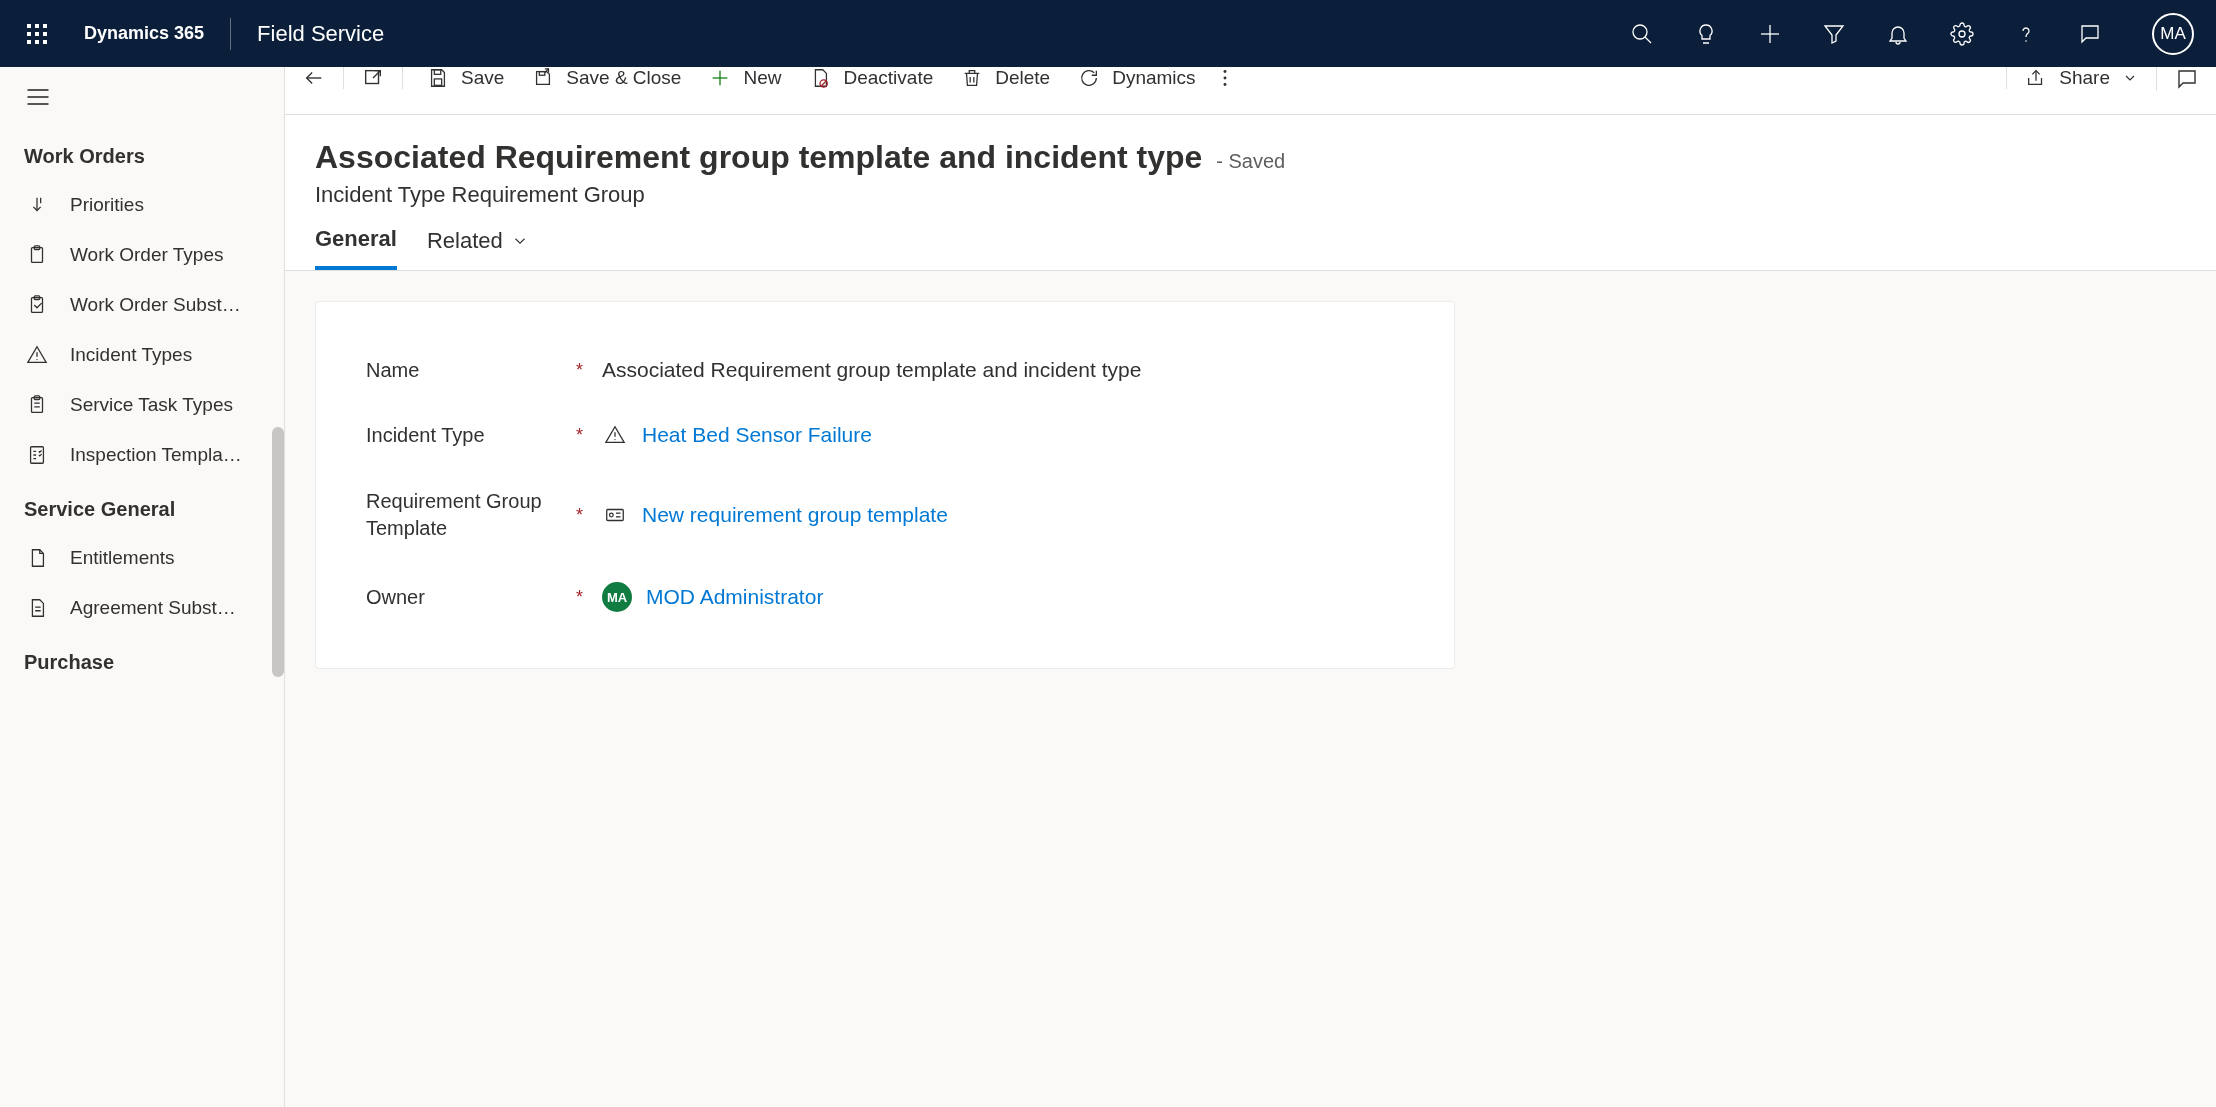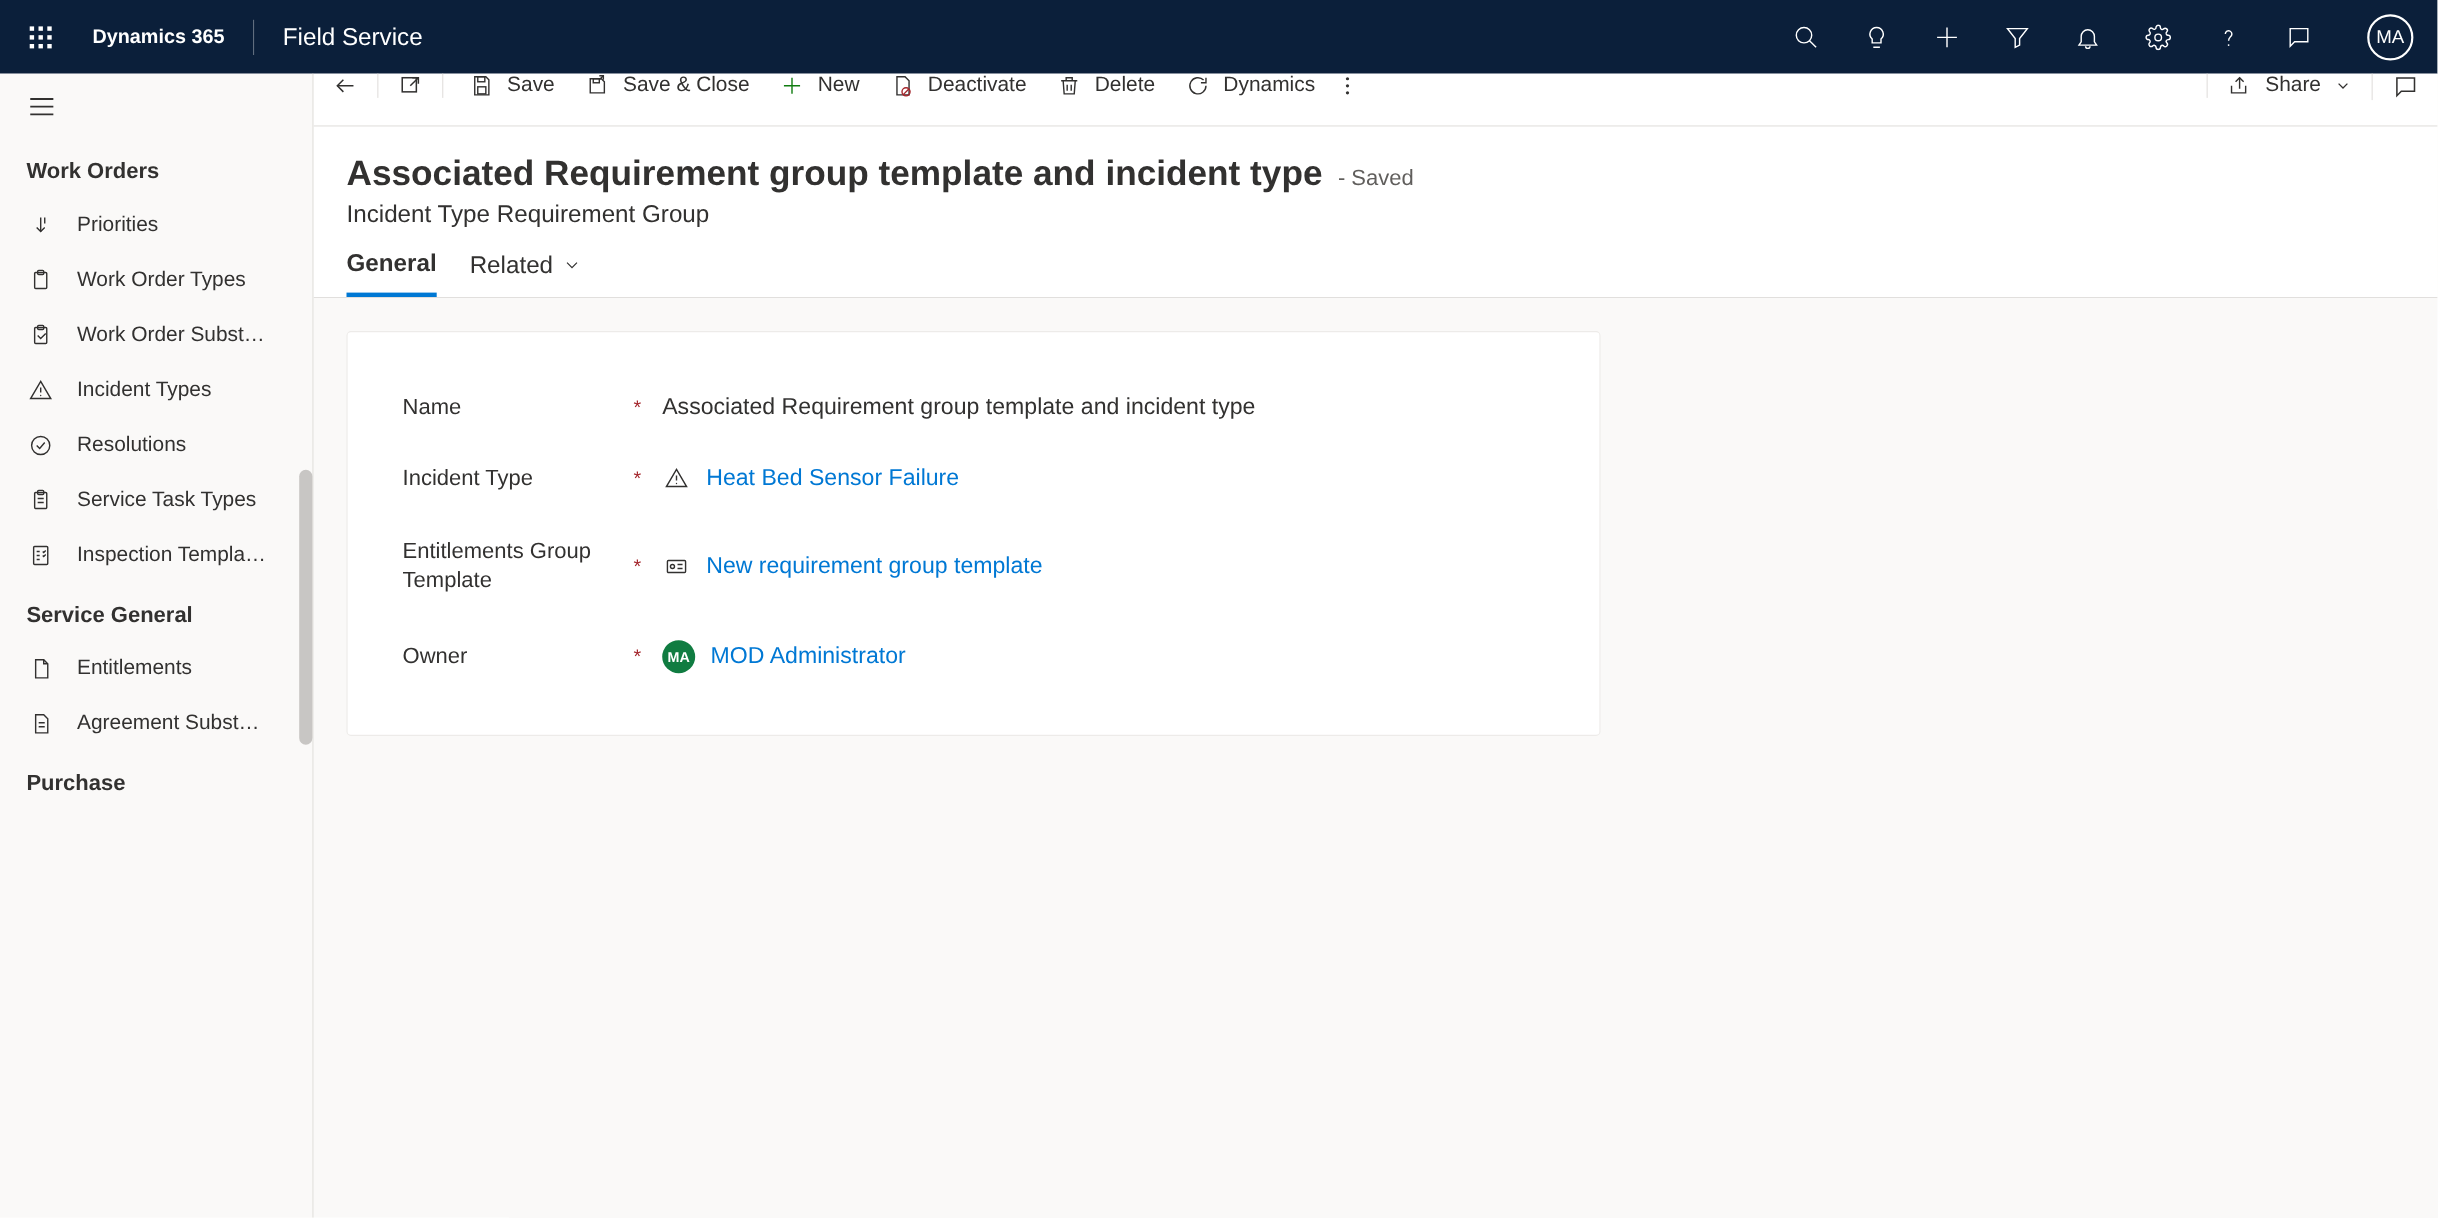--- a/index.html
+++ b/index.html
@@ -204,29 +204,20 @@
             <path d="M12 3 L22 20 H2 Z"></path>
             <line x1="12" y1="9" x2="12" y2="14"></line>
             <circle cx="12" cy="17" r="0.7" fill="#323130" stroke="none"></circle>
           </svg>
         </div>
       <span class="nav-item-text">Incident Types</span>
     </div>
     <div class="nav-item">
       <div class="nav-icon">
           <svg viewBox="0 0 24 24">
-            <circle cx="12" cy="12" r="9"></circle>
-            <path d="M8 12l3 3 5-6"></path>
-          </svg>
-        </div>
-      <span class="nav-item-text">Resolutions</span>
-    </div>
-    <div class="nav-item">
-      <div class="nav-icon">
-          <svg viewBox="0 0 24 24">
             <rect x="6" y="4" width="12" height="16" rx="1"></rect>
             <rect x="9" y="2" width="6" height="4" rx="1"></rect>
             <path d="M9 10h6M9 14h6"></path>
           </svg>
         </div>
       <span class="nav-item-text">Service Task Types</span>
     </div>
     <div class="nav-item">
       <div class="nav-icon">
           <svg viewBox="0 0 24 24">
@@ -396,21 +387,21 @@
                   <line x1="12" y1="9" x2="12" y2="14"></line>
                   <circle cx="12" cy="17" r="0.7" fill="#323130" stroke="none"></circle>
                 </svg>
               </div>
             <span>Heat Bed Sensor Failure</span>
           </div>
         </div>
 
         <div class="form-row">
           <div class="form-label-multi">
-            <div>Entitlements Group</div>
+            <div>Requirement Group</div>
             <div>Template</div>
           </div>
           <div class="required-star">*</div>
           <div class="form-value link">
             <div class="value-icon">
                 <svg viewBox="0 0 24 24">
                   <rect x="3" y="6" width="18" height="12" rx="1"></rect>
                   <circle cx="8" cy="12" r="2"></circle>
                   <line x1="13" y1="10" x2="18" y2="10"></line>
                   <line x1="13" y1="14" x2="18" y2="14"></line>

